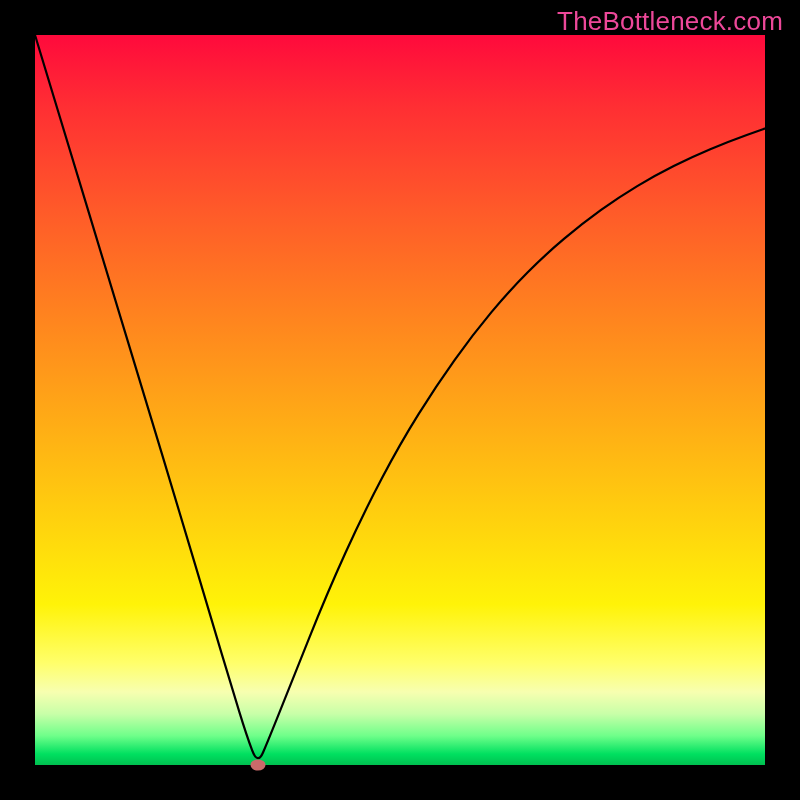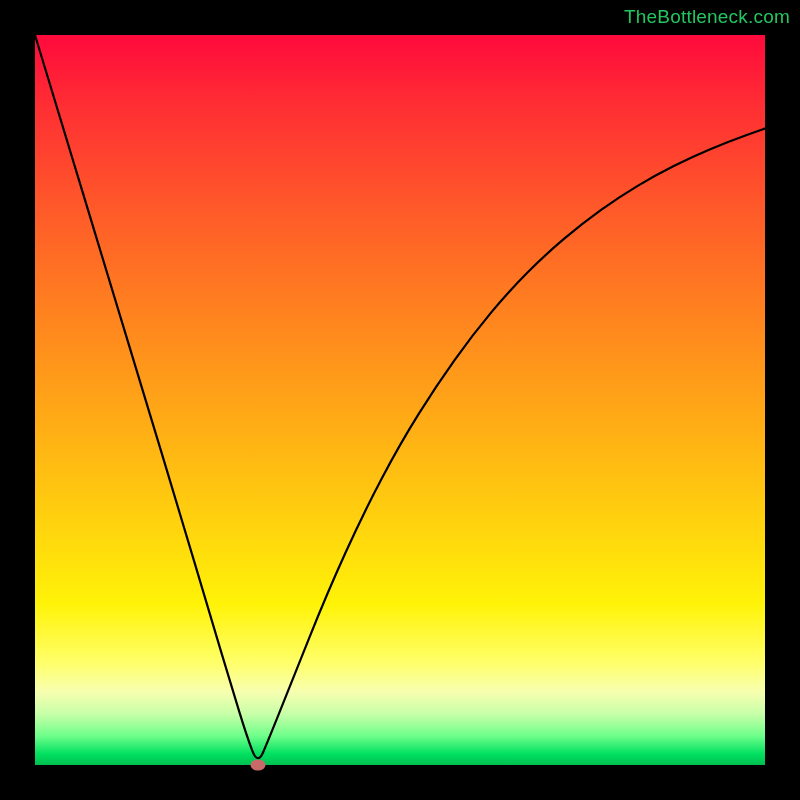--- a/index.html
+++ b/index.html
@@ -52,23 +52,23 @@
     position: absolute;
     width: 15px;
     height: 11px;
     border-radius: 50%;
     background: #c96a6a;
     transform: translate(-50%, -50%);
   }
   .watermark {
     position: absolute;
     top: 6px;
-    right: 10px;
-    color: #22c55e;
-    font-size: 19px;
+    right: 17px;
+    color: #ec4899;
+    font-size: 26px;
     font-weight: 500;
     letter-spacing: 0.2px;
     user-select: none;
   }
 </style>
 </head>
 <body>
 
 <div class="frame">
 

